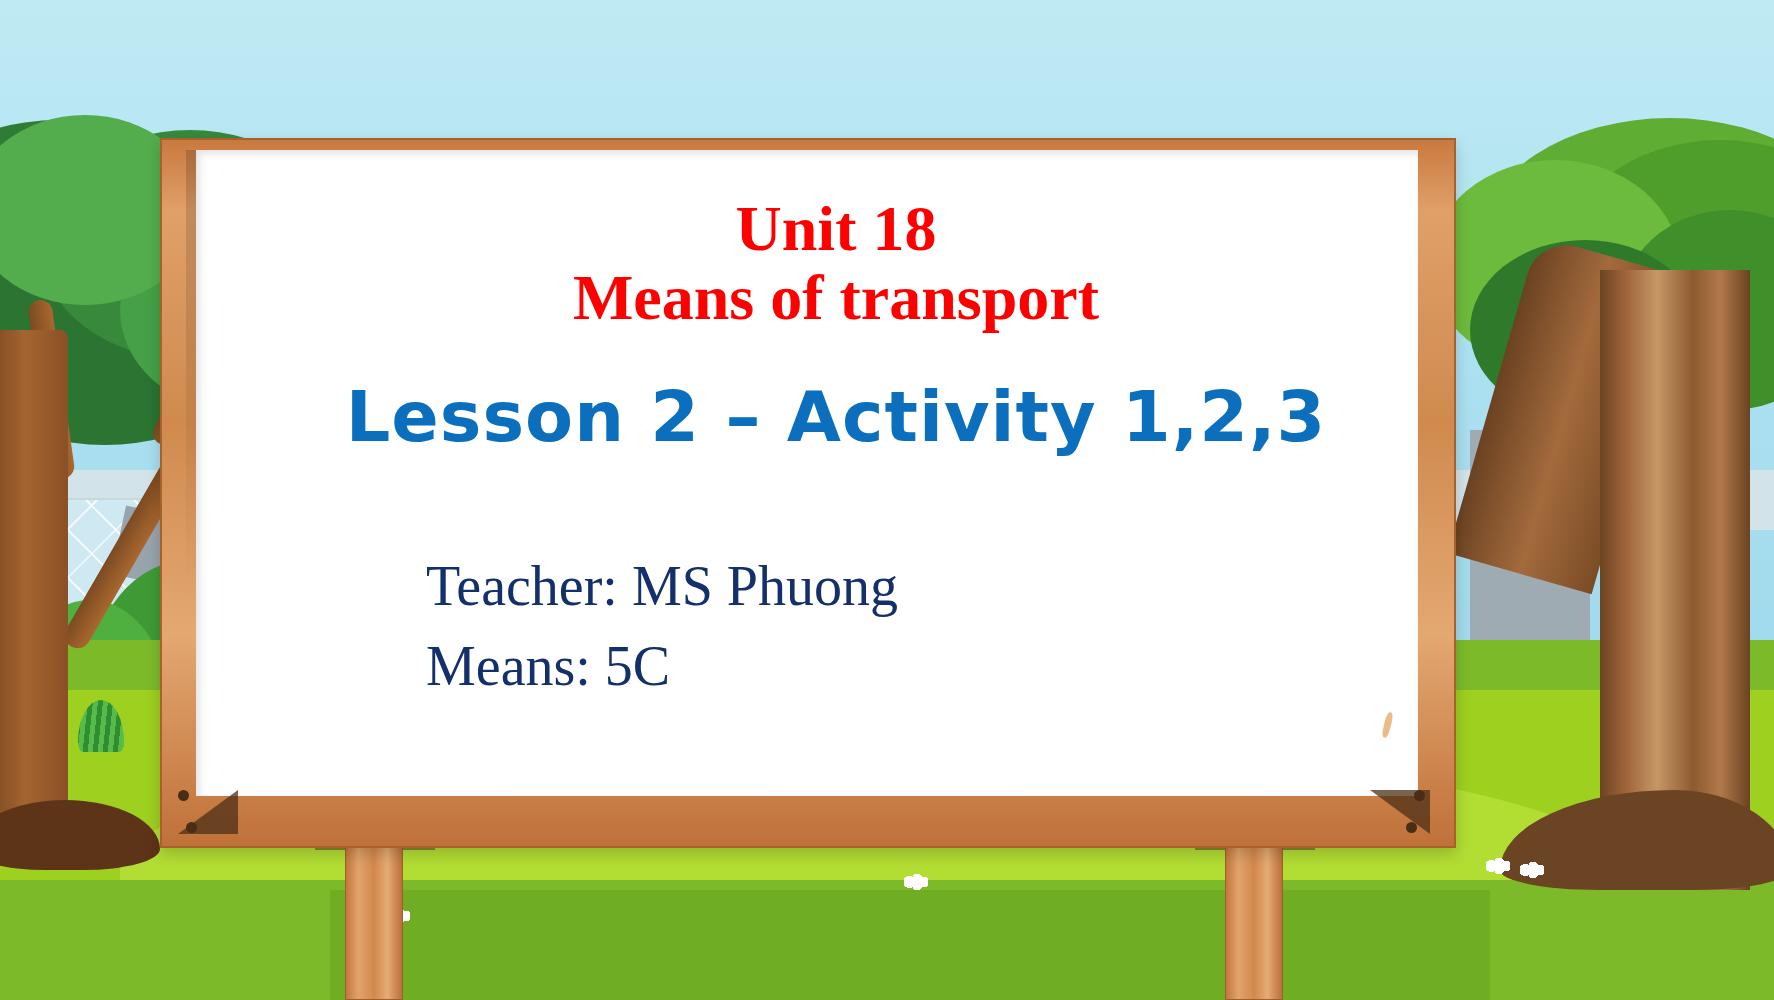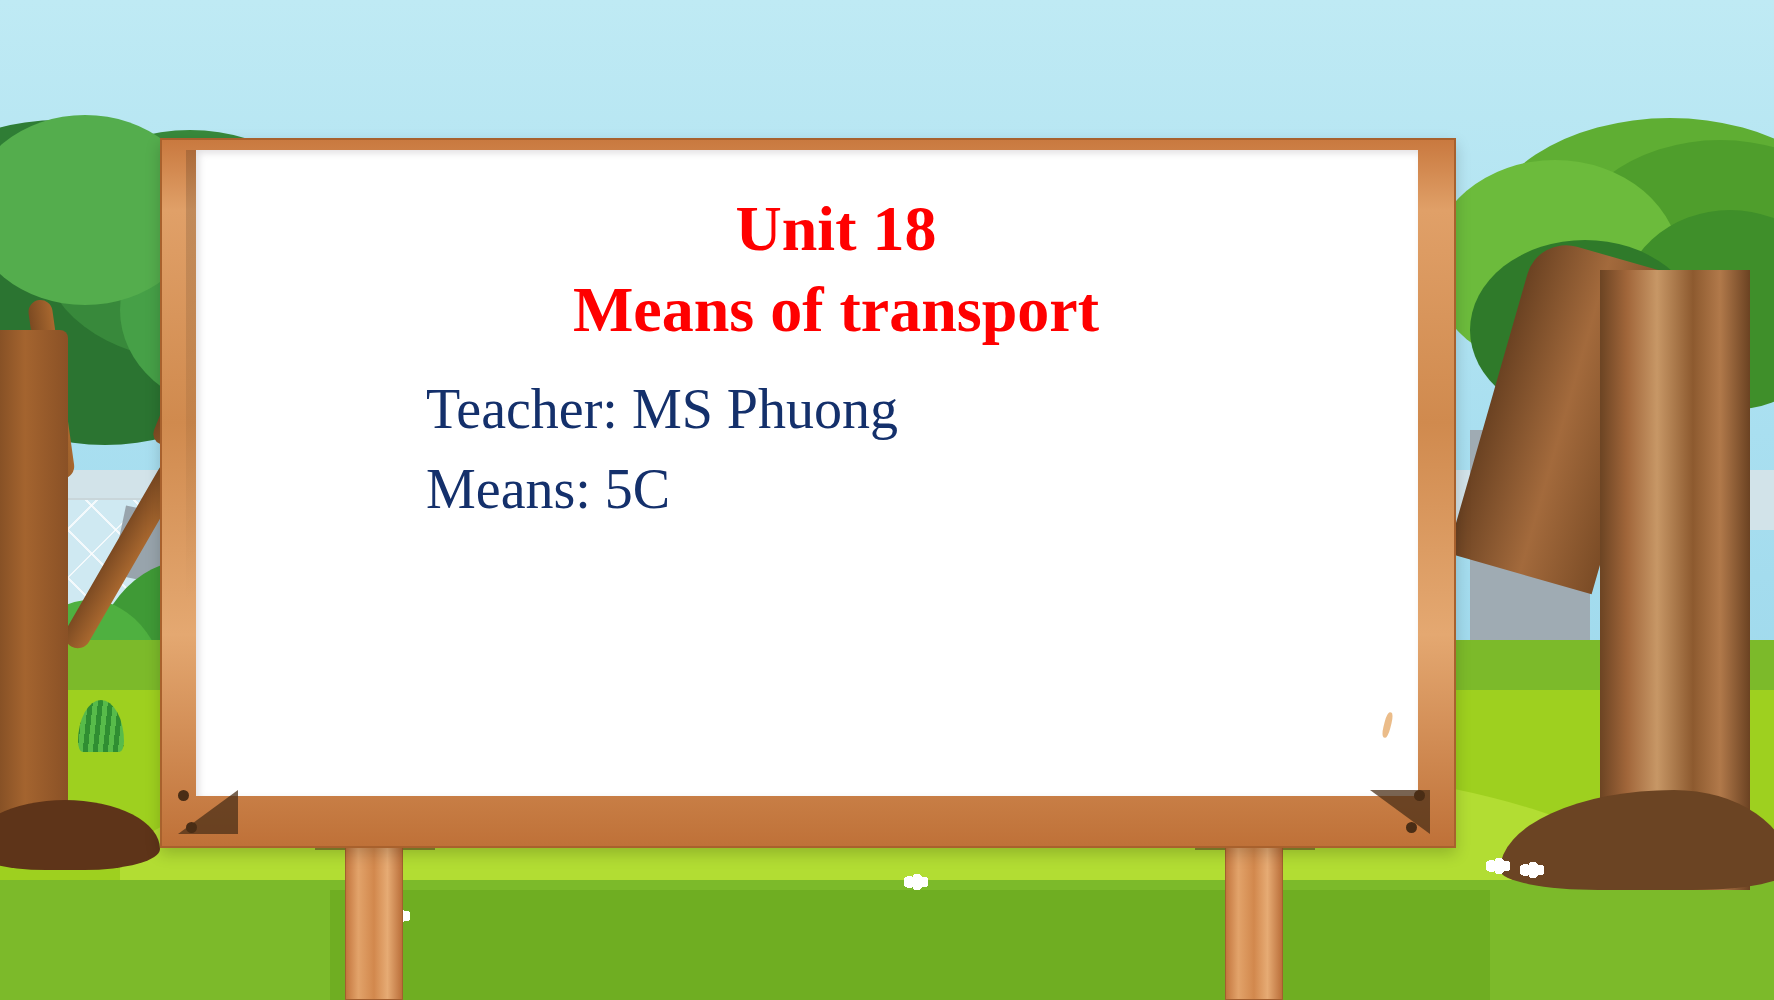--- a/index.html
+++ b/index.html
@@ -316,34 +316,34 @@
     padding: 26px 20px 0 40px;
   }
   .line-unit, .line-topic {
     font-family: "Liberation Serif", serif;
     font-weight: bold;
     color: #ff0000;
     text-align: center;
     line-height: 1.08;
   }
   .line-unit  { font-size: 64px; margin-top: 18px; }
-  .line-topic { font-size: 64px; margin-top: 12px; }
+  .line-topic { font-size: 64px; }
 
   .line-lesson {
     font-family: "DejaVu Sans", sans-serif;
     font-weight: bold;
     color: #0b6fbd;
     text-align: center;
     font-size: 70px;
     letter-spacing: 1px;
     margin-top: 44px;
   }
 
   .meta-block {
-    margin-top: 26px;
+    margin-top: 89px;
     padding-left: 190px;
   }
   .meta-line {
     font-family: "Liberation Serif", serif;
     font-size: 56px;
     color: #14306b;
     line-height: 1.42;
     white-space: nowrap;
   }
 </style>
@@ -427,20 +427,21 @@
   <div class="bracket bk-br"></div>
   <div class="screw sc1"></div>
   <div class="screw sc2"></div>
   <div class="screw sc3"></div>
   <div class="screw sc4"></div>
   <div class="chalk-mark"></div>
 
   <div class="board-content">
     <div class="line-unit">Unit 18</div>
     <div class="line-topic">Means of transport</div>
+    <div class="line-lesson">Lesson 2 – Activity 1,2,3</div>
     <div class="meta-block">
       <div class="meta-line">Teacher: MS Phuong</div>
       <div class="meta-line">Means: 5C</div>
     </div>
   </div>
 
 
 </div>
 
 </body></html>

